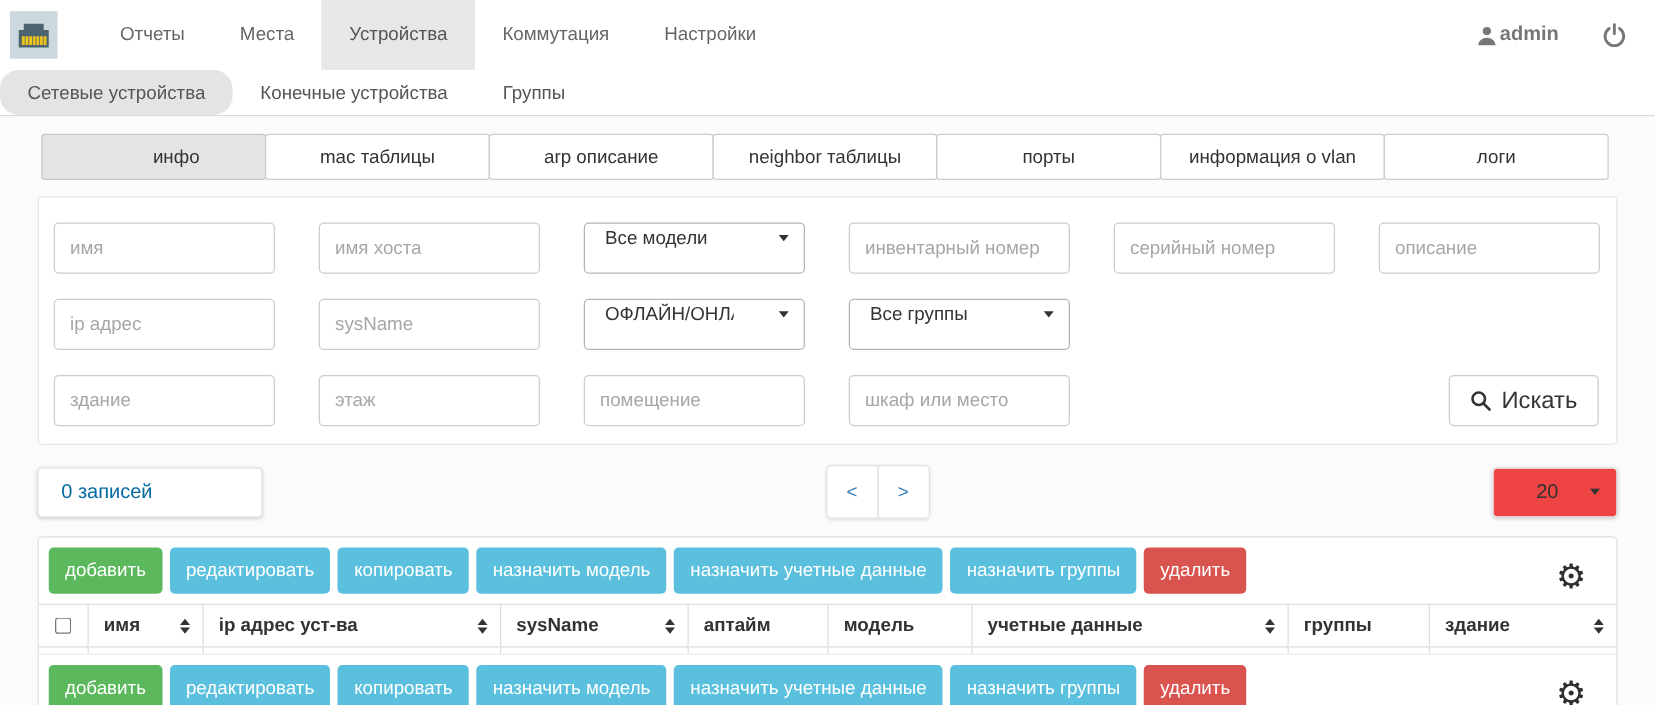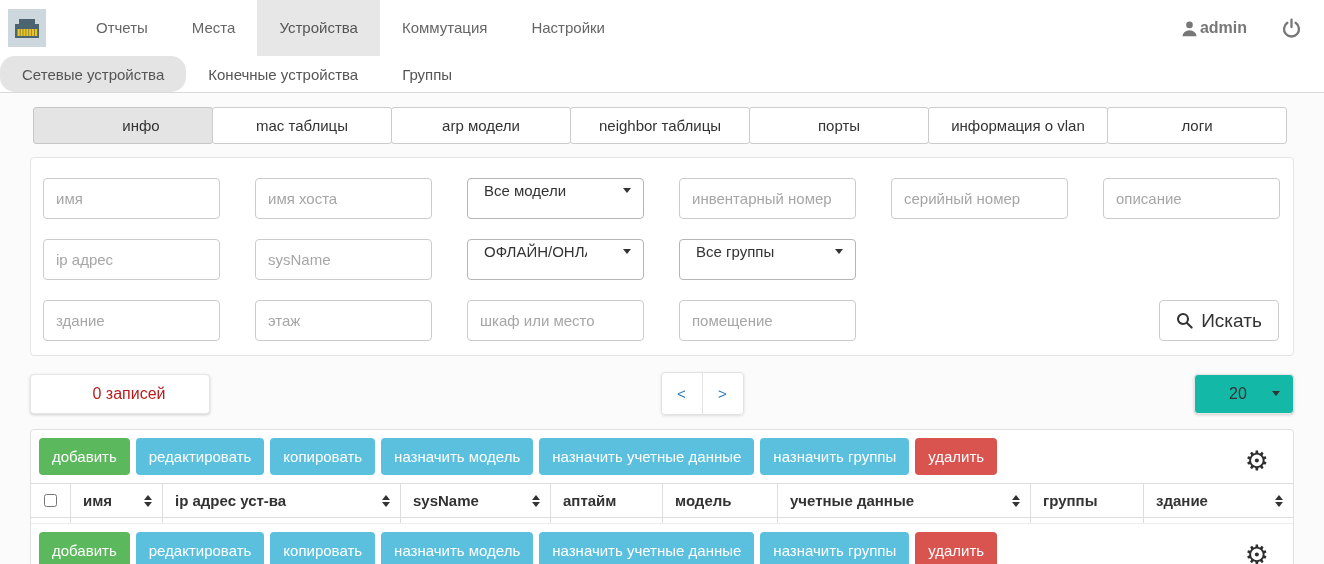--- a/index.html
+++ b/index.html
@@ -45,27 +45,27 @@
   .caret-down { width: 0; height: 0; border-left: 4px solid transparent; border-right: 4px solid transparent;
                 border-top: 5px solid #333; flex-shrink: 0; }
   .search-btn { margin-left: auto; margin-right: 2px; width: 120px; height: 41px; background: #fff; border: 1px solid #ccc;
                 border-radius: 4px; font-size: 19px; color: #333; display: flex; align-items: center; justify-content: center;
                 gap: 8px; cursor: pointer; font-family: "Liberation Sans", sans-serif; }
 
   
   .records-row { display: flex; align-items: center; margin: 16px 0 14px 0; }
   .records-box { width: 180px; height: 40px; line-height: 38px; padding-left: 18px; background: #fff;
                  border: 1px solid #e7e7e7; border-radius: 4px; box-shadow: 0 1px 3px rgba(0,0,0,.18);
-                 font-size: 16px; color: #b91c1c; text-align: center; }
+                 font-size: 16px; color: #0369a1; }
   .pager { display: flex; margin: 0 auto; box-shadow: 0 1px 3px rgba(0,0,0,.12); border-radius: 4px; }
   .pager-btn { width: 42px; height: 43px; background: #fff; border: 1px solid #e2e2e2; color: #337ab7;
                font-size: 15px; cursor: pointer; font-family: "Liberation Sans", sans-serif; }
   .pager-btn.prev { border-radius: 4px 0 0 4px; }
   .pager-btn.next { border-radius: 0 4px 4px 0; margin-left: -1px; }
-  .pagesize-box { width: 100px; height: 40px; background: #14b8a6; border: 1px solid #e7e7e7; border-radius: 4px;
+  .pagesize-box { width: 100px; height: 40px; background: #ef4444; border: 1px solid #e7e7e7; border-radius: 4px;
                   box-shadow: 0 1px 3px rgba(0,0,0,.18); display: flex; align-items: center; justify-content: space-between;
                   padding: 0 13px 0 34px; font-size: 16px; color: #333; cursor: pointer; }
 
   
   .table-panel { background: #fff; border: 1px solid #e0e0e0; border-radius: 4px; }
   .toolbar { display: flex; align-items: flex-end; padding: 8px; }
   .tb-btn { height: 37px; border: none; border-radius: 4px; color: #fff; font-size: 15px; padding: 0 13px;
             margin-right: 6px; cursor: pointer; font-family: "Liberation Sans", sans-serif; }
   .gear { margin-left: auto; margin-right: 16px; font-size: 27px; color: #2e2e2e; line-height: 1; cursor: pointer; }
 
@@ -131,21 +131,21 @@
   <div class="subnav-item active">Сетевые устройства</div>
   <div class="subnav-item">Конечные устройства</div>
   <div class="subnav-item">Группы</div>
 </div>
 
 <div class="content">
 
   <div class="view-tabs">
     <div class="view-tab active">инфо</div>
     <div class="view-tab">mac таблицы</div>
-    <div class="view-tab">arp модели</div>
+    <div class="view-tab">arp описание</div>
     <div class="view-tab">neighbor таблицы</div>
     <div class="view-tab">порты</div>
     <div class="view-tab">информация о vlan</div>
     <div class="view-tab">логи</div>
   </div>
 
   <div class="filter-panel">
     <div class="filter-row">
       <input class="f-input" type="text" placeholder="имя" style="">
       <input class="f-input" type="text" placeholder="имя хоста" style="">
@@ -165,22 +165,22 @@
         <span class="caret-down"></span>
       </div>
       <div class="f-select">
         <span class="sel-text">Все группы</span>
         <span class="caret-down"></span>
       </div>
     </div>
     <div class="filter-row">
       <input class="f-input" type="text" placeholder="здание" style="">
       <input class="f-input" type="text" placeholder="этаж" style="">
+      <input class="f-input" type="text" placeholder="помещение" style="">
       <input class="f-input" type="text" placeholder="шкаф или место" style="">
-      <input class="f-input" type="text" placeholder="помещение" style="">
       <button class="search-btn">
         <svg width="17" height="17" viewBox="0 0 17 17" fill="none" stroke="#333" stroke-width="2.1" stroke-linecap="round">
           <circle cx="7" cy="7" r="5"></circle>
             <line x1="11" y1="11" x2="15.6" y2="15.6"></line>
         </svg>
         <span>Искать</span>
       </button>
     </div>
   </div>
 

